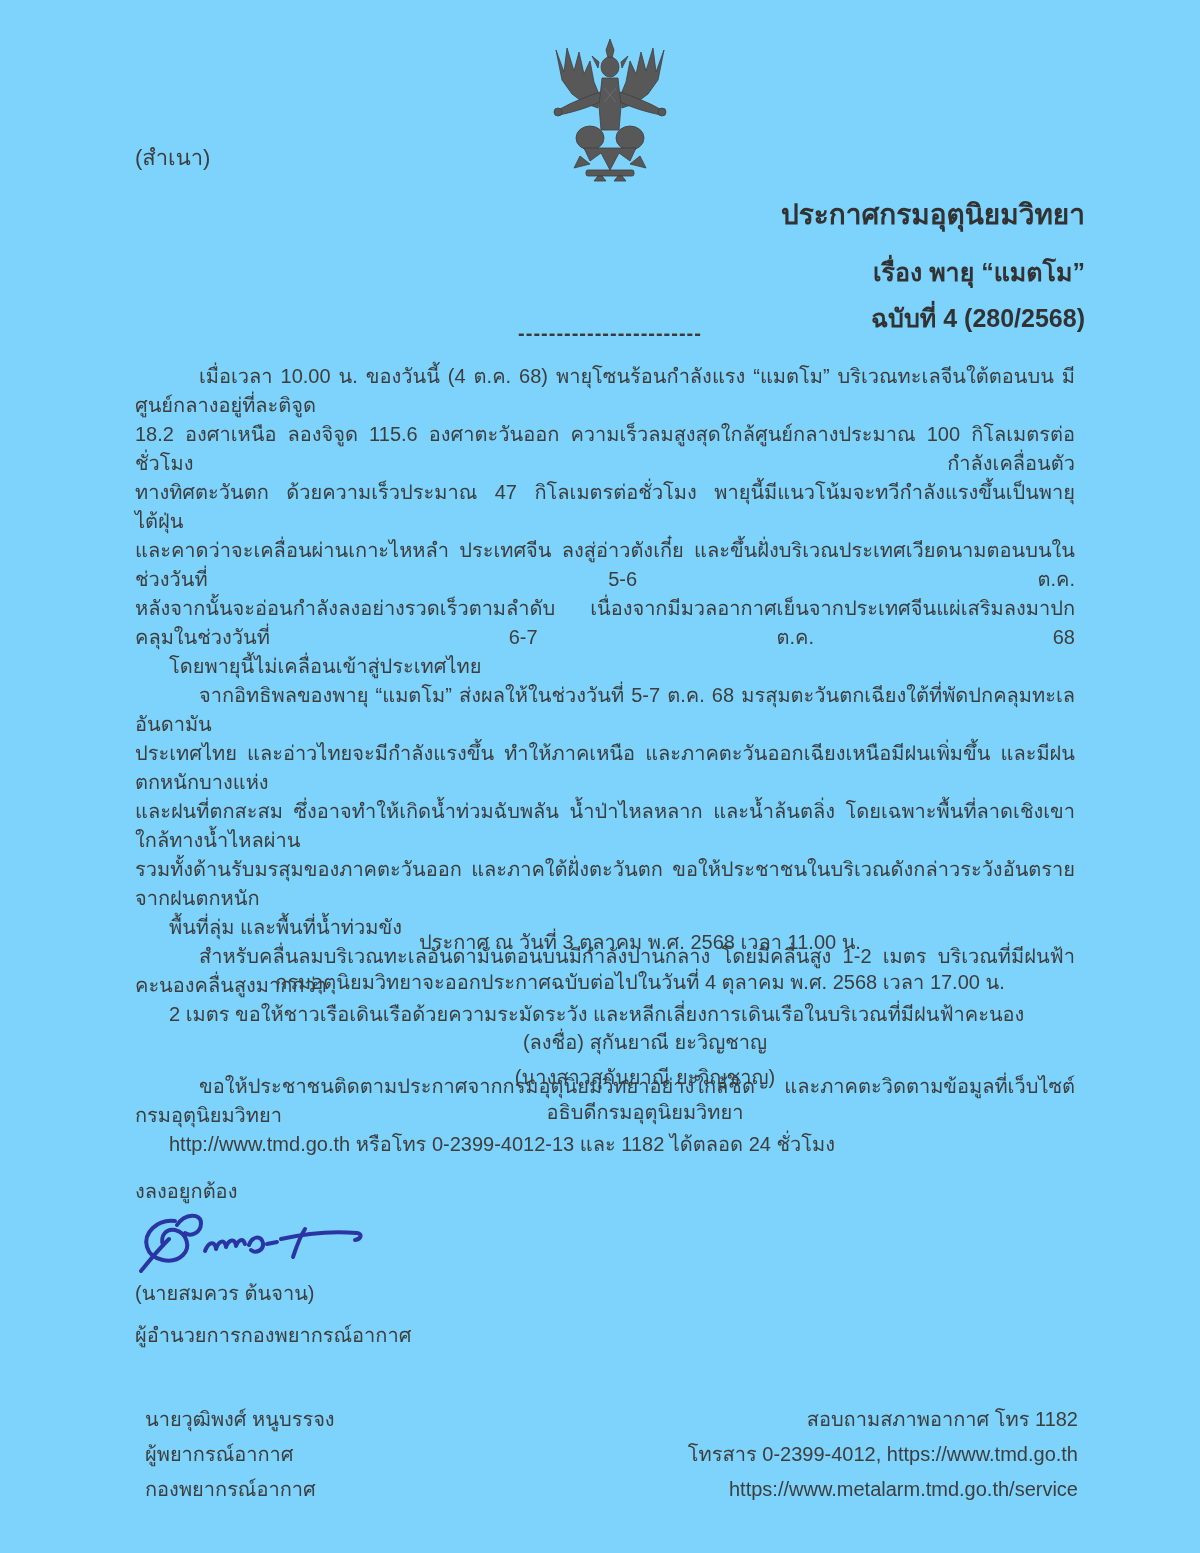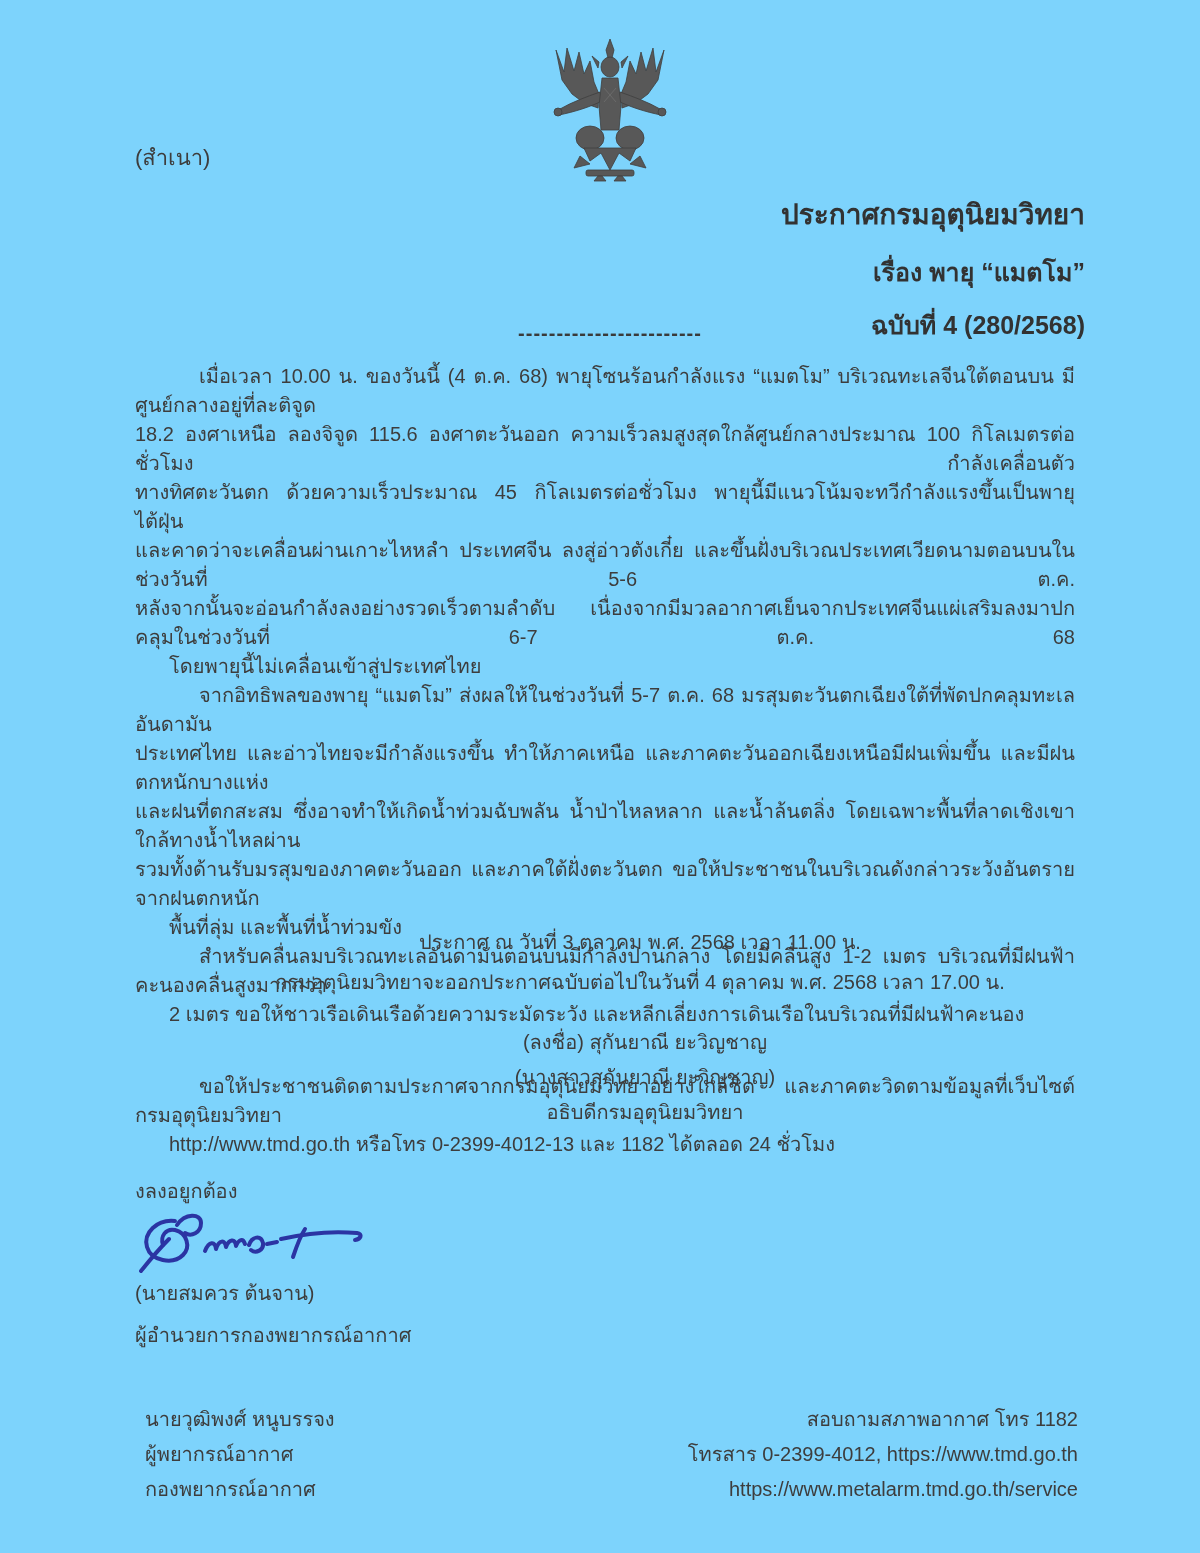--- a/index.html
+++ b/index.html
@@ -16,21 +16,21 @@
     font-size:22px;
   }
   .emblem{
     position:absolute;left:520px;top:36px;width:180px;height:146px;
   }
   .header-block{
     position:absolute;left:135px;top:192px;width:950px;
     text-align:right;color:#323232;
   }
   .header-block .title{font-size:28px;font-weight:bold;margin-bottom:16px;}
-  .header-block .subject{font-size:25px;font-weight:bold;margin-bottom:13px;}
+  .header-block .subject{font-size:25px;font-weight:bold;margin-bottom:6px;}
   .header-block .issue{font-size:25px;font-weight:bold;}
   .separator{
     position:absolute;left:135px;top:322px;width:950px;
     text-align:center;font-size:20px;font-weight:bold;letter-spacing:1px;color:#3a3a3a;
   }
   .body-text{
     position:absolute;left:135px;top:362px;width:940px;
     font-size:20px;line-height:29px;
   }
   .para .line{
@@ -116,21 +116,21 @@
     <div class="subject">เรื่อง พายุ “แมตโม”</div>
     <div class="issue">ฉบับที่ 4 (280/2568)</div>
   </div>
 
   <div class="separator">------------------------</div>
 
   <div class="body-text">
     <div class="para">
         <div class="line">เมื่อเวลา 10.00 น. ของวันนี้ (4 ต.ค. 68) พายุโซนร้อนกำลังแรง “แมตโม” บริเวณทะเลจีนใต้ตอนบน มีศูนย์กลางอยู่ที่ละติจูด</div>
         <div class="line">18.2 องศาเหนือ ลองจิจูด 115.6 องศาตะวันออก ความเร็วลมสูงสุดใกล้ศูนย์กลางประมาณ 100 กิโลเมตรต่อชั่วโมง กำลังเคลื่อนตัว</div>
-        <div class="line">ทางทิศตะวันตก ด้วยความเร็วประมาณ 45 กิโลเมตรต่อชั่วโมง พายุนี้มีแนวโน้มจะทวีกำลังแรงขึ้นเป็นพายุไต้ฝุ่น</div>
+        <div class="line">ทางทิศตะวันตก ด้วยความเร็วประมาณ 47 กิโลเมตรต่อชั่วโมง พายุนี้มีแนวโน้มจะทวีกำลังแรงขึ้นเป็นพายุไต้ฝุ่น</div>
         <div class="line">และคาดว่าจะเคลื่อนผ่านเกาะไหหลำ ประเทศจีน ลงสู่อ่าวตังเกี๋ย และขึ้นฝั่งบริเวณประเทศเวียดนามตอนบนในช่วงวันที่ 5-6 ต.ค.</div>
         <div class="line">หลังจากนั้นจะอ่อนกำลังลงอย่างรวดเร็วตามลำดับ เนื่องจากมีมวลอากาศเย็นจากประเทศจีนแผ่เสริมลงมาปกคลุมในช่วงวันที่ 6-7 ต.ค. 68</div>
         <div class="line">โดยพายุนี้ไม่เคลื่อนเข้าสู่ประเทศไทย</div>
       </div>
     <div class="para">
         <div class="line">จากอิทธิพลของพายุ “แมตโม” ส่งผลให้ในช่วงวันที่ 5-7 ต.ค. 68 มรสุมตะวันตกเฉียงใต้ที่พัดปกคลุมทะเลอันดามัน</div>
         <div class="line">ประเทศไทย และอ่าวไทยจะมีกำลังแรงขึ้น ทำให้ภาคเหนือ และภาคตะวันออกเฉียงเหนือมีฝนเพิ่มขึ้น และมีฝนตกหนักบางแห่ง</div>
         <div class="line">และฝนที่ตกสะสม ซึ่งอาจทำให้เกิดน้ำท่วมฉับพลัน น้ำป่าไหลหลาก และน้ำล้นตลิ่ง โดยเฉพาะพื้นที่ลาดเชิงเขาใกล้ทางน้ำไหลผ่าน</div>
         <div class="line">รวมทั้งด้านรับมรสุมของภาคตะวันออก และภาคใต้ฝั่งตะวันตก ขอให้ประชาชนในบริเวณดังกล่าวระวังอันตรายจากฝนตกหนัก</div>
         <div class="line">พื้นที่ลุ่ม และพื้นที่น้ำท่วมขัง</div>

